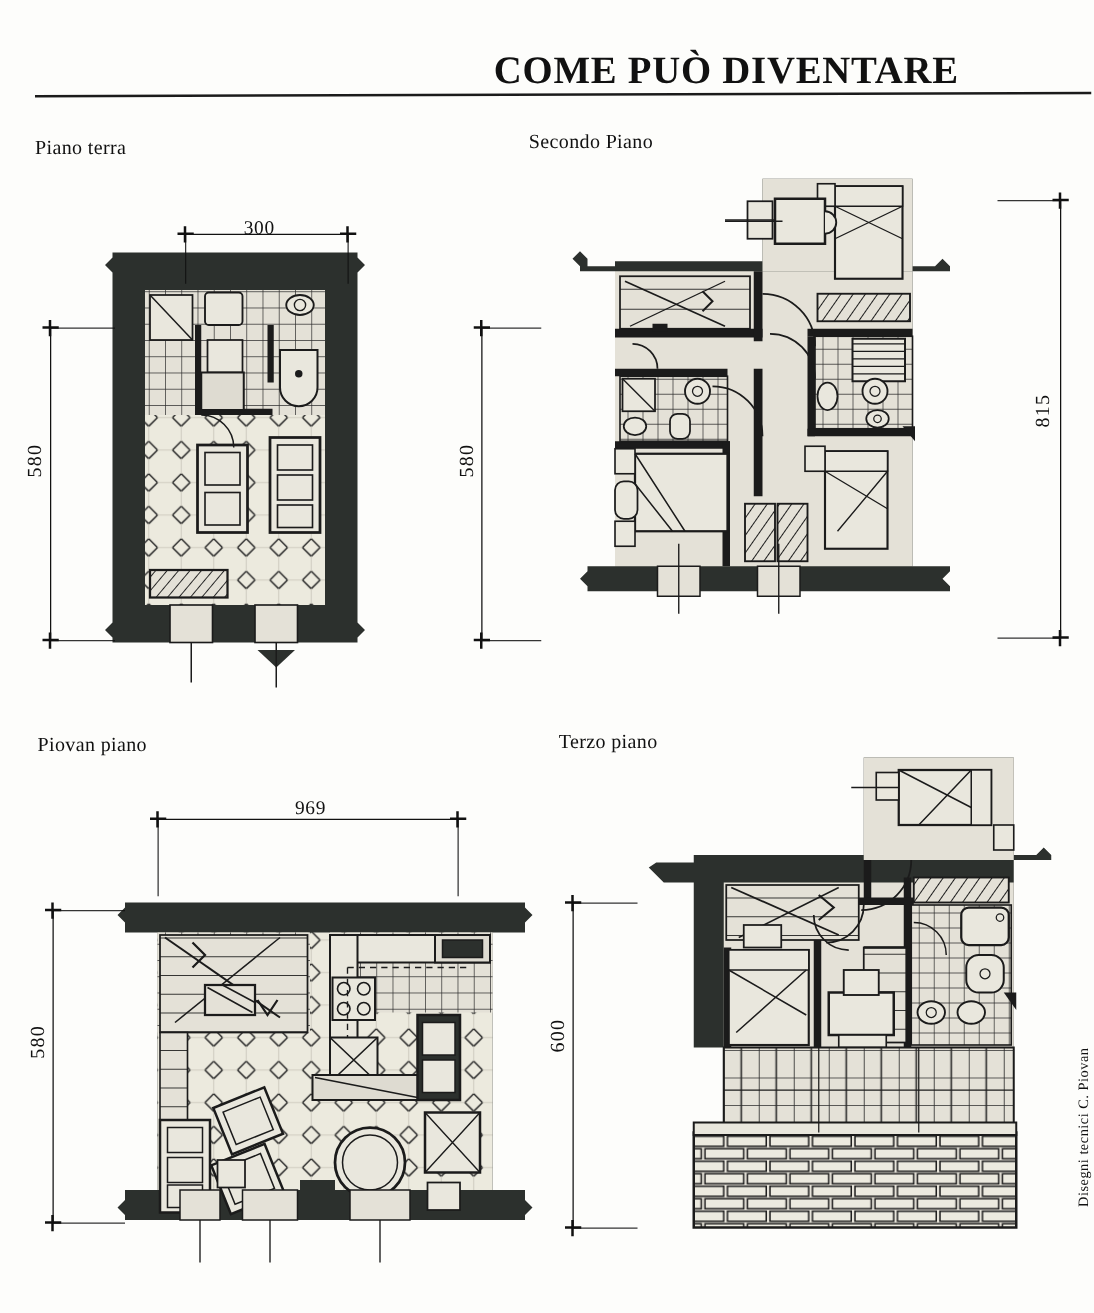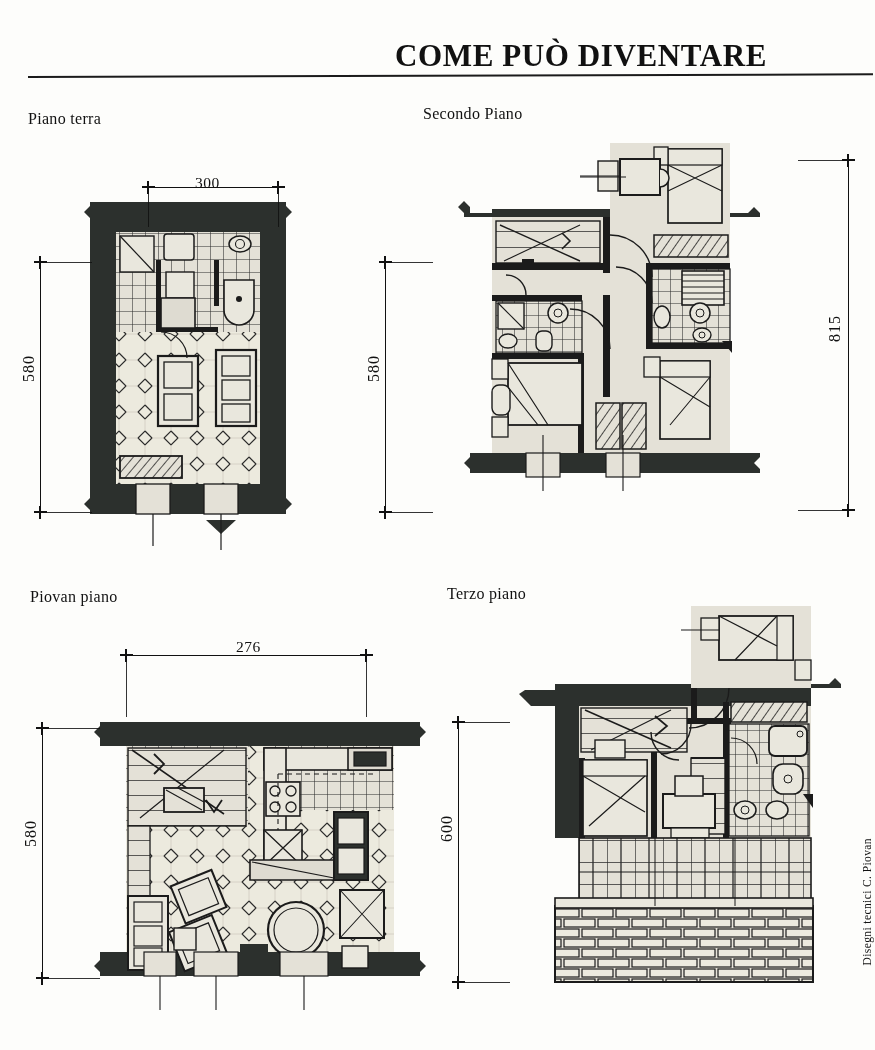--- a/index.html
+++ b/index.html
@@ -439,21 +439,21 @@
       </g>
     </svg>
   </div>
 
   <div>
     <div class="dim-line-h" style="left:126px;top:655px;width:240px;"></div>
     <div class="tk tk-h" style="left:126px;top:655px;"></div>
     <div class="tk tk-h" style="left:366px;top:655px;"></div>
     <div class="ext" style="left:126px;top:655px;height:62px;"></div>
     <div class="ext" style="left:366px;top:655px;height:62px;"></div>
-    <div class="dim" style="left:236px;top:638px;">276</div>
+    <div class="dim" style="left:236px;top:638px;">969</div>
   </div>
 
   <div>
     <div class="dim-line-v" style="left:42px;top:728px;height:250px;"></div>
     <div class="tk tk-v" style="left:42px;top:728px;"></div>
     <div class="tk tk-v" style="left:42px;top:978px;"></div>
     <div class="ext-h" style="left:42px;top:728px;width:58px;"></div>
     <div class="ext-h" style="left:42px;top:978px;width:58px;"></div>
     <div class="dim dimlabel-v" style="left:22px;top:820px;">580</div>
   </div>

